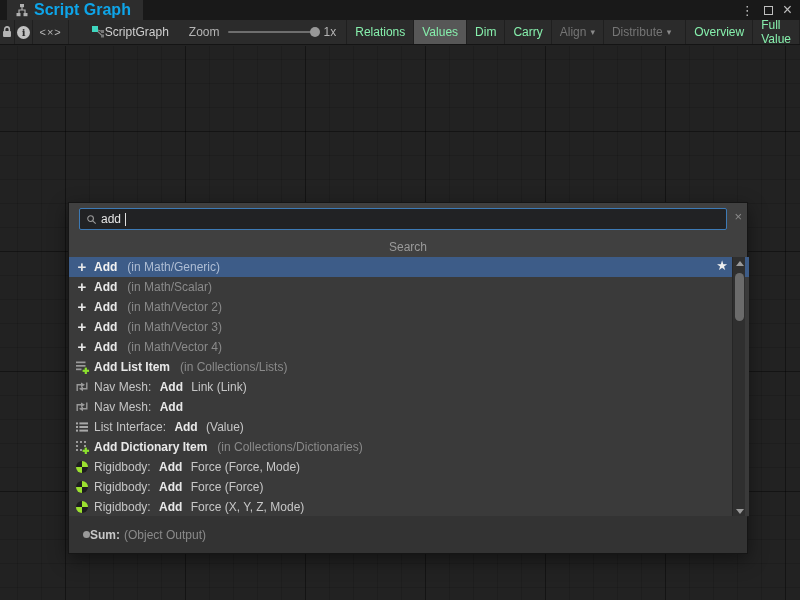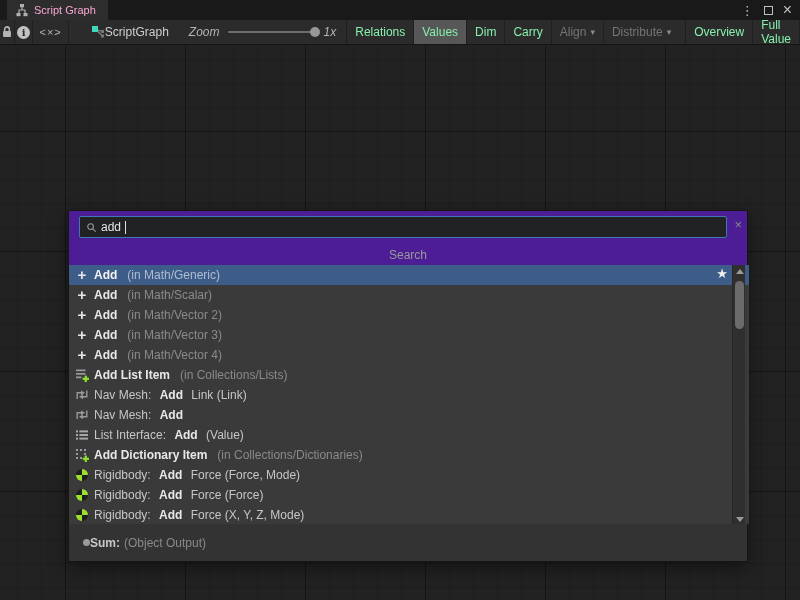--- a/index.html
+++ b/index.html
@@ -5,39 +5,39 @@
   * { margin:0; padding:0; box-sizing:border-box; }
   html,body { width:800px; height:600px; overflow:hidden;
     font-family:"Liberation Sans","DejaVu Sans",sans-serif; background:#222; }
   #stage { position:relative; width:800px; height:600px; }
 
   
   .titlebar { position:absolute; left:0; top:0; width:800px; height:20px;
     background:#191919; display:flex; align-items:stretch; }
   .tab { margin-left:7px; height:20px; background:#2d2d2d; display:flex;
     align-items:center; padding:0 12px 0 8px; gap:5px; }
-  .tab-label { color:#f9a8d4; font-size:11px; }
+  .tab-label { color:#0ea5e9; font-size:16px;font-weight:bold; }
   .win-icons { margin-left:auto; display:flex; align-items:center; gap:10px; padding-right:8px; }
   .win-glyph { color:#bfbfbf; font-size:13px; line-height:1; cursor:default; }
   .maxbox { width:9px; height:9px; border:1px solid #bfbfbf; }
 
   
   .toolbar { position:absolute; left:0; top:20px; width:800px; height:25px;
     background:#2b2b2b; border-bottom:1px solid #141414; display:flex;
     align-items:stretch; font-size:12px; color:#c8c8c8; }
   .tool-btn { display:flex; align-items:center; justify-content:center;
     border-right:1px solid #1f1f1f; }
   .tb-lock { width:27px; }
   .tb-info { width:34px; }
   .tb-code { width:66px; color:#b8b8b8; font-size:11px; letter-spacing:1px; }
   .info-circle { width:13px; height:13px; border-radius:50%; background:#c2c2c2;
     color:#2b2b2b; font-size:10px; font-weight:bold; display:flex;
     align-items:center; justify-content:center; font-family:"DejaVu Serif",serif; }
   .graph-section { display:flex; align-items:center; margin-left:22px; color:#cfcfcf; }
-  .zoom-section { display:flex; align-items:center; gap:8px; margin-left:20px; color:#b4b4b4;font-style:italic; }
+  .zoom-section { display:flex; align-items:center; gap:8px; margin-left:20px; color:#b4b4b4; }
   .z-track { position:relative; width:88px; height:2px; background:#6e6e6e; border-radius:1px; }
   .z-thumb { position:absolute; right:-4px; top:-4px; width:10px; height:10px;
     border-radius:50%; background:#989898; }
   #tb-buttons { display:flex; align-items:stretch; margin-left:10px; flex:1; }
   .tbtn { display:flex; align-items:center; padding:0 8px; gap:4px;
     border-left:1px solid #1f1f1f; color:#86efac; cursor:default; }
   .tbtn:last-child { border-right:1px solid #1f1f1f; flex:1; }
   .tbtn.active { background:#575757;text-align:right; }
   .tbtn.disabled { color:#757575; }
   .tbtn.gap { margin-left:6px; }
@@ -48,22 +48,22 @@
     background-color:#222222;
     background-image:
       linear-gradient(rgba(0,0,0,0.32) 1px, transparent 1px),
       linear-gradient(90deg, rgba(0,0,0,0.32) 1px, transparent 1px),
       linear-gradient(rgba(0,0,0,0.13) 1px, transparent 1px),
       linear-gradient(90deg, rgba(0,0,0,0.13) 1px, transparent 1px);
     background-size:120px 120px,120px 120px,24px 24px,24px 24px;
     background-position:0px 85px,65px 0px,0px 13px,17px 0px; }
 
   
-  .dialog { position:absolute; left:68px; top:210px; width:680px; height:352px;
-    background:#4c1d95; border:1px solid #151515; box-shadow:0 6px 18px rgba(0,0,0,0.45); }
+  .dialog { position:absolute; left:68px; top:202px; width:680px; height:352px;
+    background:#404040; border:1px solid #151515; box-shadow:0 6px 18px rgba(0,0,0,0.45); }
   .search-row { position:absolute; left:0; top:0; width:100%; height:34px; }
   .search-field { position:absolute; left:10px; top:5px; width:648px; height:22px;
     background:#212224; border:1px solid #3d7ab5; border-radius:2px;
     display:flex; align-items:center; padding:0 6px; gap:4px; }
   .search-text { color:#e4e4e4; font-size:12px; white-space:pre; }
   .caret { display:inline-block; width:1px; height:13px; background:#e0e0e0; }
   .clear-x { position:absolute; right:5px; top:7px; color:#8a8a8a; font-size:13px;
     line-height:1; cursor:default; }
   .dlg-header { position:absolute; left:0; top:34px; width:100%; height:20px;
     display:flex; align-items:center; justify-content:center;

